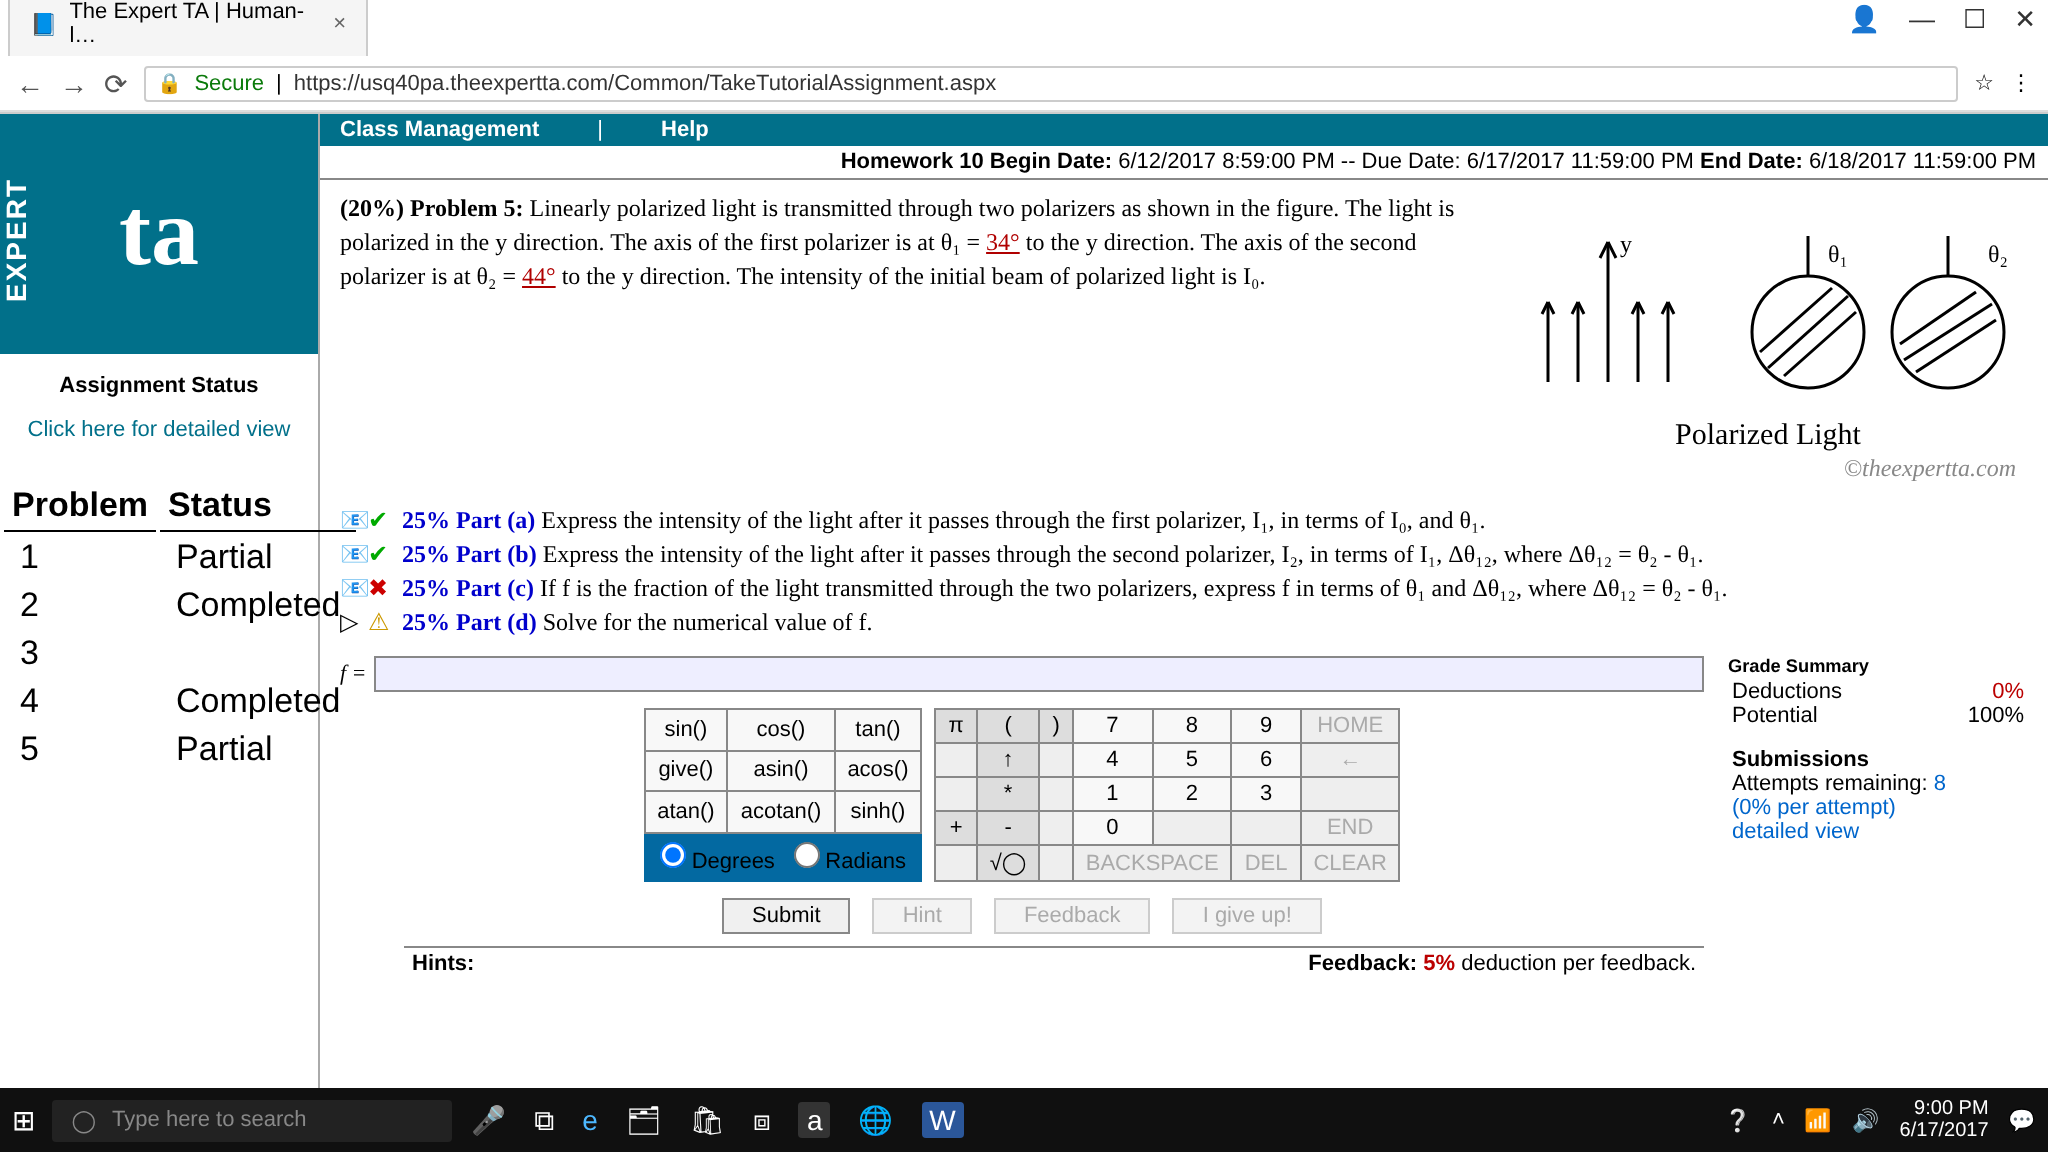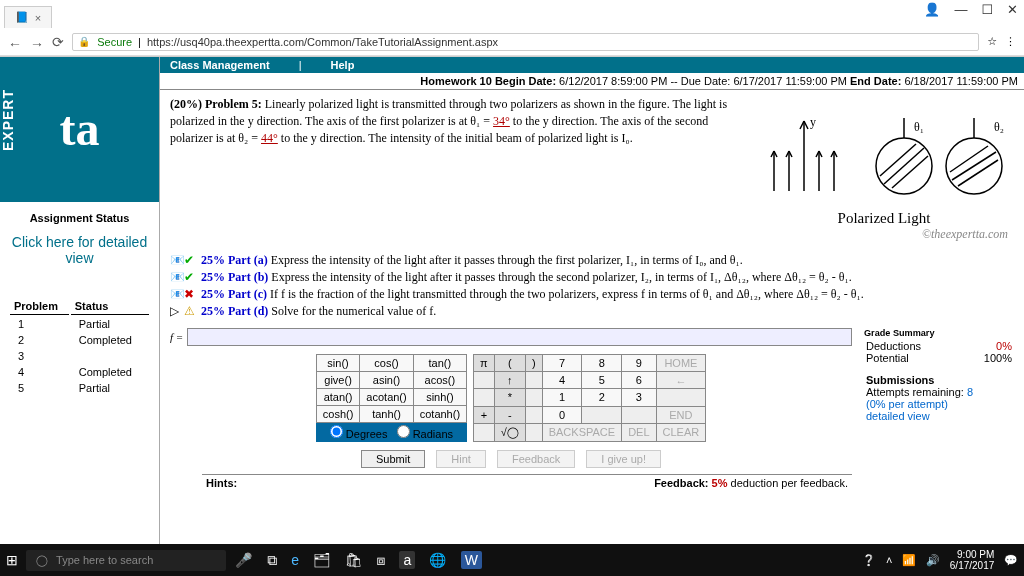--- a/index.html
+++ b/index.html
@@ -15,27 +15,27 @@
 .addr-bar { height: 28px; display: flex; align-items: center; padding: 0 8px; gap: 8px; border-bottom: 1px solid #ddd; }
 .addr-bar .nav-icon { color: #555; font-size: 14px; }
 .url-field { flex: 1; display: flex; align-items: center; gap: 6px; border: 1px solid #ccc; border-radius: 2px; padding: 2px 6px; font-size: 11px; }
 .url-field .lock { color: #0a0; font-size: 10px; }
 .url-field .secure { color: #0a7a0a; }
 .url-field .url { color: #333; }
 
 
 .page { display: flex; height: calc(576px - 56px - 32px); }
 .sidebar { width: 160px; background: #fff; border-right: 1px solid #aaa; display:flex; flex-direction:column; position: relative; }
-.logo-area { background: #01708a; height: 145px; display: flex; align-items:center; justify-content:center; }
+.logo-area { background: #01708a; height: 120px; display: flex; align-items:center; justify-content:center; }
 .logo-area .letters { font-family: Georgia, serif; color: #fff; font-size: 48px; line-height: 0.85; font-weight: bold; text-align:center;}
 .expert-vertical { position: absolute; left: 0; top: 6px; width: 18px; height: 114px; background:#01708a; color:#fff; font-weight:bold; writing-mode: vertical-rl; transform: rotate(180deg); text-align:center; font-size: 14px; letter-spacing:1px;}
 
 .sidebar h4 { text-align: center; font-size: 11px; font-weight: bold; margin: 10px 0 4px;}
-.click-detail { text-align:center; color: #01708a; font-size: 14px; margin: 6px 0 14px;}
-.problem-table { width: 90%; margin: 16px auto; font-size: 11px; }
+.click-detail { text-align:center; color: #01708a; font-size: 11px; margin: 6px 0 14px;}
+.problem-table { width: 90%; margin: 4px auto; font-size: 17px; }
 .problem-table th { text-align:left; border-bottom: 1px solid #000; padding: 2px 4px;}
 .problem-table td { padding: 1px 8px;}
 
 .main { flex: 1; display:flex; flex-direction:column; overflow:hidden; }
 .topbar { background: #01708a; color:#fff; padding: 2px 10px; font-size: 11px; display:flex; gap: 29px;}
 .topbar a { color:#fff; font-weight:bold;}
 .hw-info { background:#fff; border-bottom:1px solid #888; padding: 2px 6px; font-size: 11px; text-align: right;}
 .hw-info b { font-weight:bold; }
 
 .problem-section { display:flex; }
@@ -90,20 +90,21 @@
 .taskbar .tray { margin-left:auto; display:flex; align-items:center; gap:10px;}
 .taskbar .clock { text-align:right; font-size:10px; line-height:1.1;}
 </style>
 </head>
 <body>
 
 <div class="browser-top">
   <div class="tab-bar">
     <div class="tab">
       <span>📘</span>
+      <span>The Expert TA | Human-l…</span>
       <span class="close">×</span>
     </div>
   </div>
   <div class="win-controls">
     <span>👤</span>
     <span>—</span>
     <span>☐</span>
     <span>✕</span>
   </div>
   <div class="addr-bar">
@@ -237,25 +238,20 @@
                   <td>give()</td>
                   <td>asin()</td>
                   <td>acos()</td>
                 </tr>
             <tr>
                   <td>atan()</td>
                   <td>acotan()</td>
                   <td>sinh()</td>
                 </tr>
             <tr>
-                  <td>cosh()</td>
-                  <td>tanh()</td>
-                  <td>cotanh()</td>
-                </tr>
-            <tr>
                   <td colspan="3" class="modes" style="border:none;background:#0369a1">
               <label><input type="radio" checked="" style=""> <span>Degrees</span></label>
               &nbsp;
               <label><input type="radio" style=""> <span>Radians</span></label>
             </td>
                 </tr>
           </tbody>
             </table>
           <table class="calc-table">
             <tbody>

